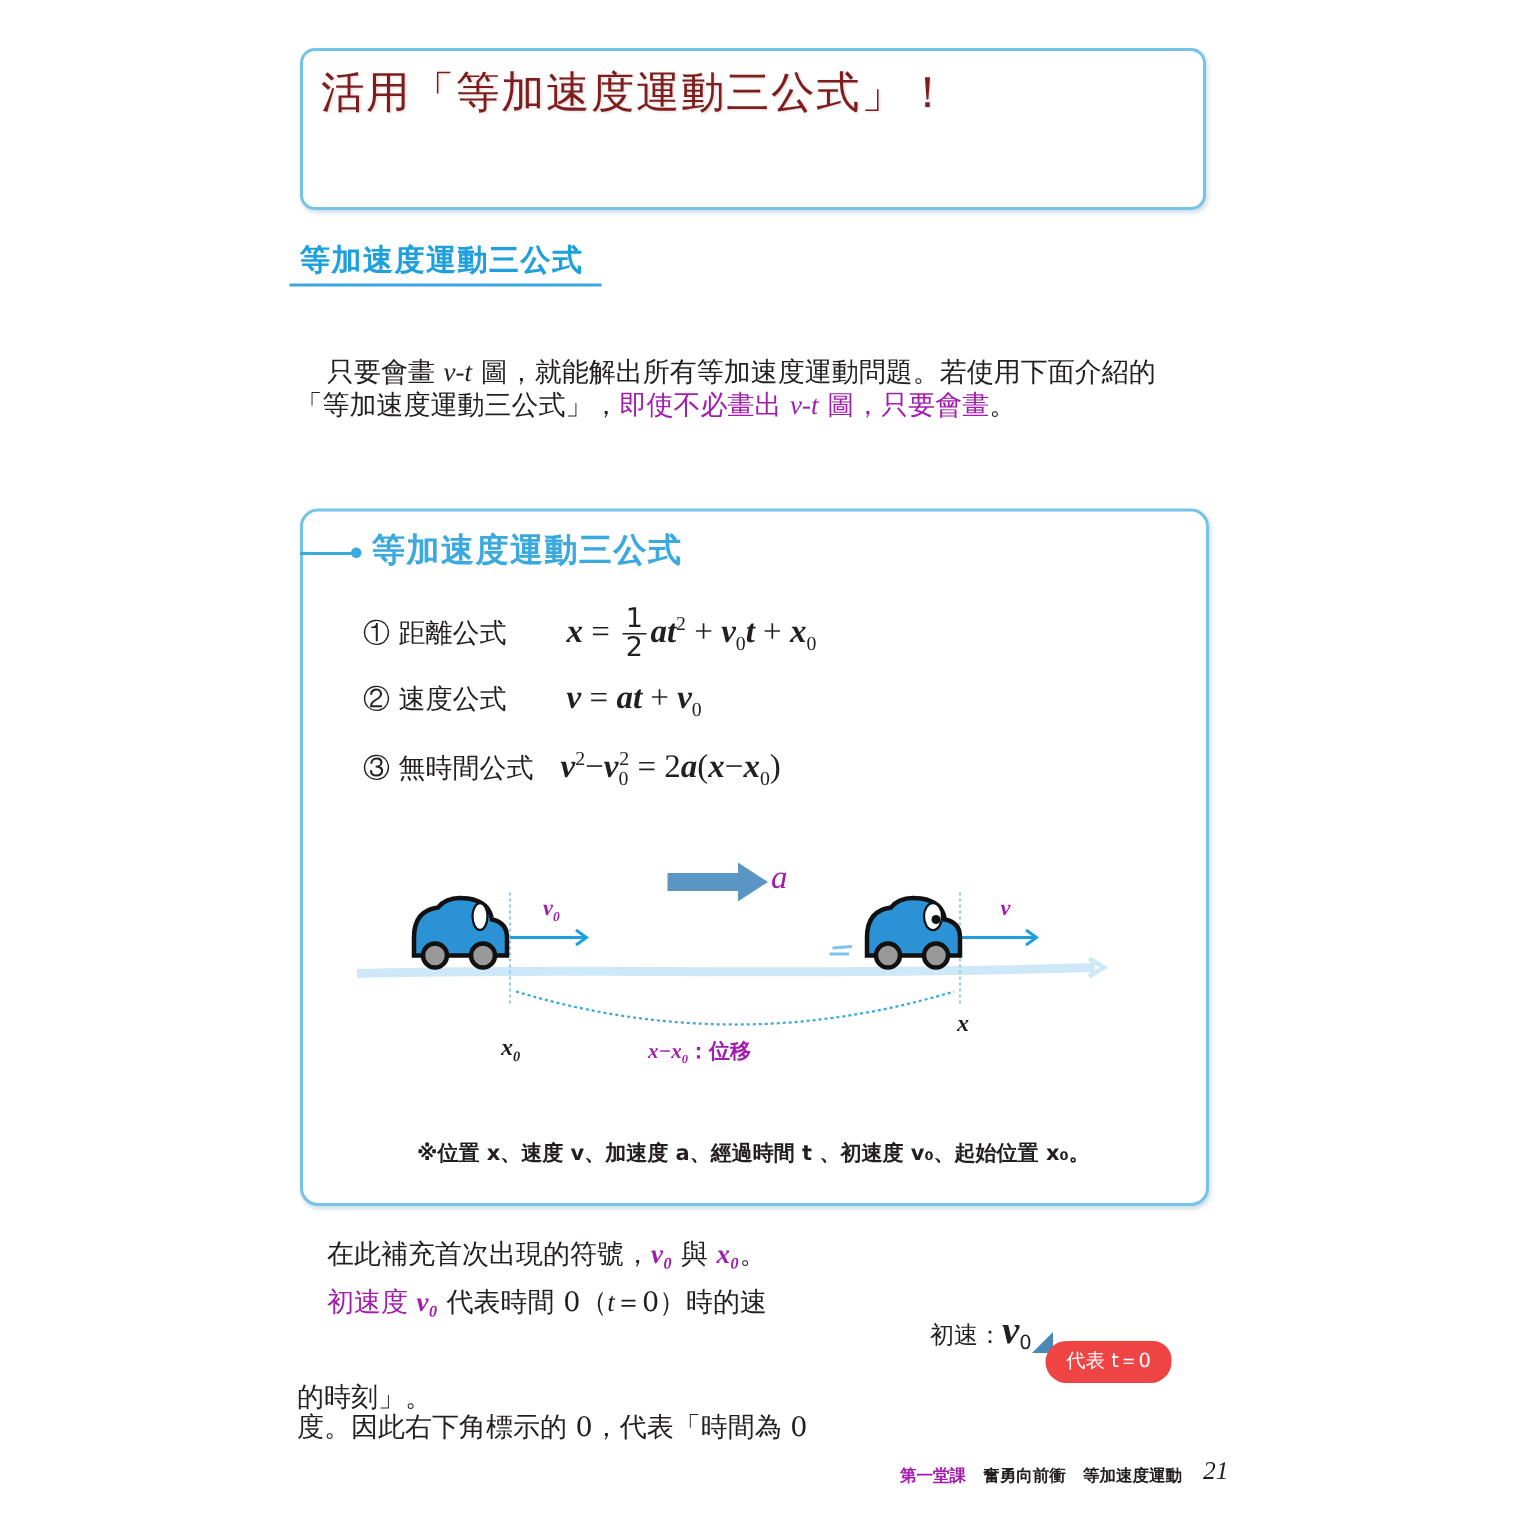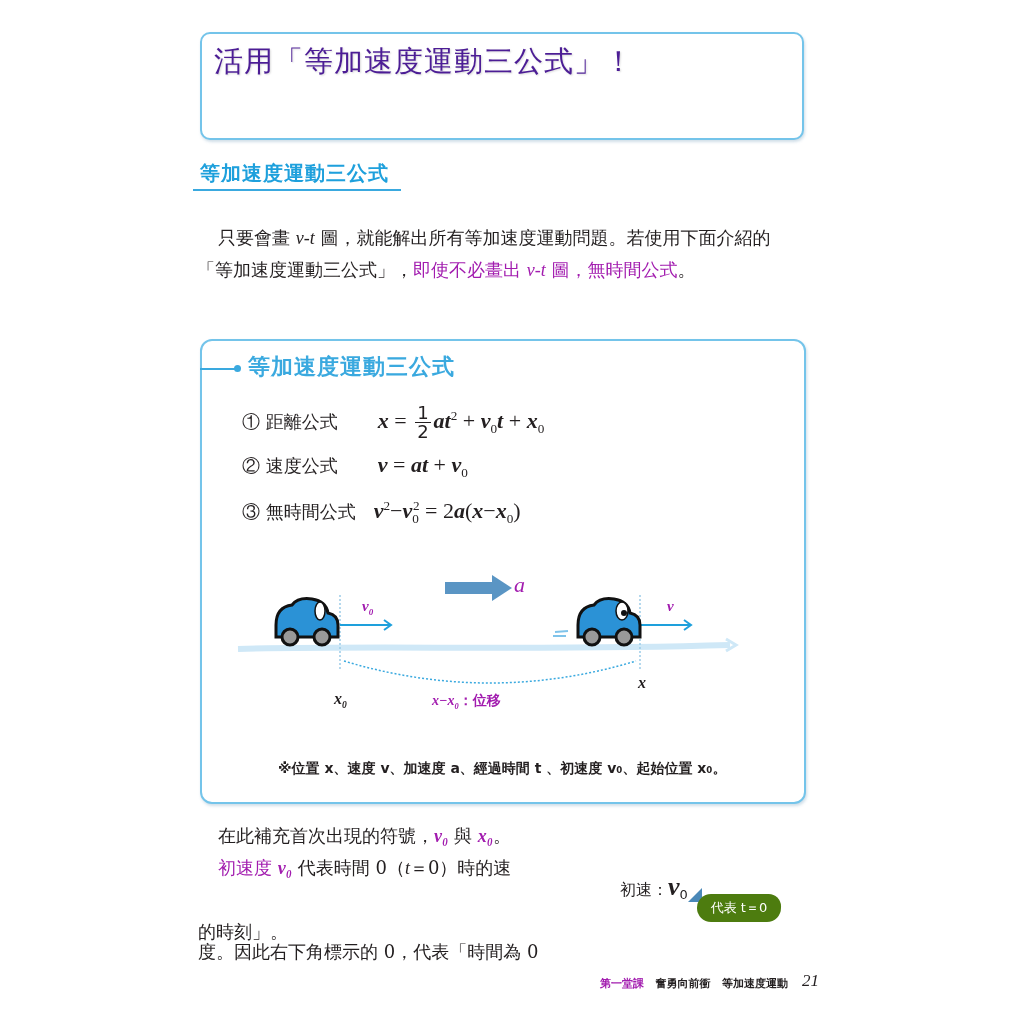--- a/index.html
+++ b/index.html
@@ -2,21 +2,21 @@
 <html><head>
 <meta charset="utf-8">
 <style>
   html, body { margin:0; padding:0; background:#ffffff; }
   body { width:1024px; height:1024px; position:relative; overflow:hidden;
          font-family:"DejaVu Sans", "Liberation Sans", sans-serif; color:#231f20; }
   .abs { position:absolute; }
   .blue { color:#a21caf; }
   .title-box { left:200px; top:32px; width:600px; height:104px; border:2.5px solid #74c4ea;
                border-radius:10px; box-shadow:1px 2px 3px rgba(120,160,190,0.35); background:#fff; }
-  .title-box .title { position:absolute; left:12px; top:8px; font-size:29px; color:#4c1d95; letter-spacing:1px;
+  .title-box .title { position:absolute; left:12px; top:8px; font-size:29px; color:#7f1d1d; letter-spacing:1px;
                       text-shadow:1px 1px 2px rgba(0,0,0,0.15); }
   .sec-head { left:200px; top:160px; font-size:20px; color:#1ea0dc; font-weight:bold; letter-spacing:1px; }
   .sec-line { left:193px; top:189px; width:208px; height:2px; background:#3aa9df; }
   .para { font-family:"DejaVu Serif", "Liberation Serif", serif; font-size:18px; line-height:32px; }
   .it { font-family:"Liberation Serif", "DejaVu Serif", serif; font-style:italic; }
   .bi { font-family:"Liberation Serif", "DejaVu Serif", serif; font-style:italic; font-weight:bold; }
   sub, sup { font-size:60%; }
   .box2 { left:200px; top:339px; width:602px; height:461px; border:2.5px solid #74c4ea; border-radius:12px;
           box-shadow:1px 2px 3px rgba(120,160,190,0.35); background:#fff; }
   .box2-title { left:248px; top:352px; font-size:22px; font-weight:bold; color:#3aa9df; letter-spacing:1px; }
@@ -24,39 +24,39 @@
   .dot { left:234px; top:365px; width:7px; height:7px; border-radius:50%; background:#3aa9df; }
   .formula-row { left:242px; font-size:18px; font-family:"DejaVu Serif", serif; }
   .f-label { display:inline-block; width:130px; }
   .math { font-family:"Liberation Serif", "DejaVu Serif", serif; font-size:22px; }
   .frac { display:inline-block; vertical-align:middle; text-align:center; font-size:18px; font-style:normal; font-weight:normal; line-height:18px; margin:0 3px; }
   .frac .num { display:block; border-bottom:1px solid #231f20; padding:0 2px; font-family:"DejaVu Sans", sans-serif; }
   .frac .den { display:block; font-family:"DejaVu Sans", sans-serif; }
   .note { left:278px; top:760px; font-size:14px; font-weight:bold; }
   .footer { left:600px; top:976px; font-size:11px; font-weight:bold; }
   .pagenum { left:802px; top:971px; font-size:17px; font-family:"Liberation Serif", serif; font-style:italic; }
-  .bubble { left:697px; top:894px; width:84px; height:28px; background:#4d7c0f; border-radius:16px 14px 16px 16px;
+  .bubble { left:697px; top:894px; width:84px; height:28px; background:#ef4444; border-radius:16px 14px 16px 16px;
             color:#fff; font-size:13px; text-align:center; line-height:28px; }
   .bubble-tail { left:688px; top:888px; width:0; height:0; border-left:14px solid transparent; border-bottom:14px solid #4a88b8; }
 </style>
 </head>
 <body>
 
 <div class="abs title-box">
   <div class="title">活用「等加速度運動三公式」！</div>
 </div>
 
 <div class="abs sec-head">等加速度運動三公式</div>
 <div class="abs sec-line"></div>
 
-<div class="abs para" style="left:218px; top:222px;text-align:right;">
+<div class="abs para" style="left:218px; top:232px;text-align:right;">
   <span>只要會畫 </span><span class="it">v-t</span><span> 圖，就能解出所有等加速度運動問題。若使用下面介紹的</span>
 </div>
 <div class="abs para" style="left:197px; top:254px;">
-  <span>「等加速度運動三公式」，</span><span class="blue">即使不必畫出 </span><span class="blue it">v-t</span><span class="blue"> 圖，無時間公式</span><span>。</span>
+  <span>「等加速度運動三公式」，</span><span class="blue">即使不必畫出 </span><span class="blue it">v-t</span><span class="blue"> 圖，只要會畫</span><span>。</span>
 </div>
 
 <div class="abs box2"></div>
 <div class="abs connector"></div>
 <div class="abs dot"></div>
 <div class="abs box2-title">等加速度運動三公式</div>
 
 <div class="abs formula-row" style="top:404px;">
   <span class="f-label">① 距離公式</span>
   <span class="math"><b><i>x</i></b> = <span class="frac"><span class="num">1</span><span class="den">2</span></span><b><i>at</i></b><sup>2</sup> + <b><i>v</i></b><sub>0</sub><b><i>t</i></b> + <b><i>x</i></b><sub>0</sub></span>

